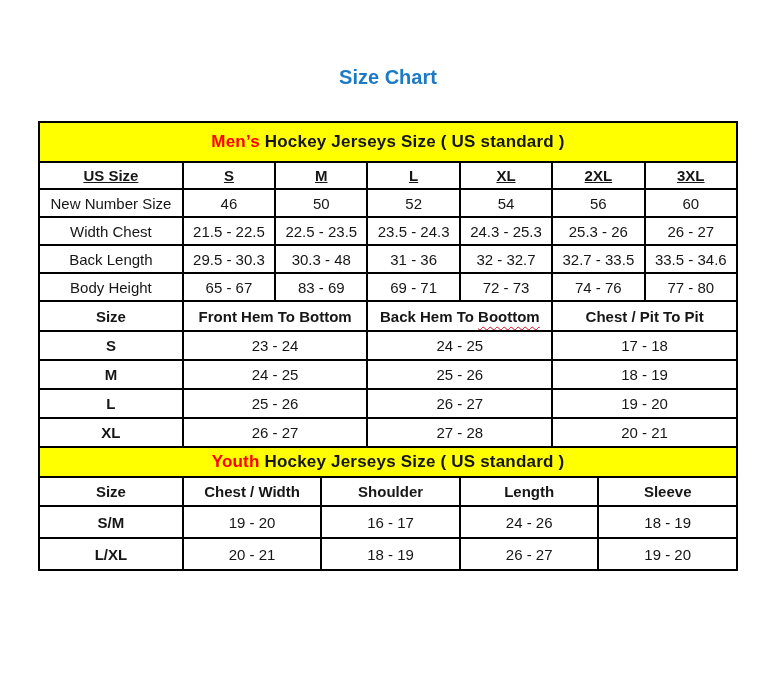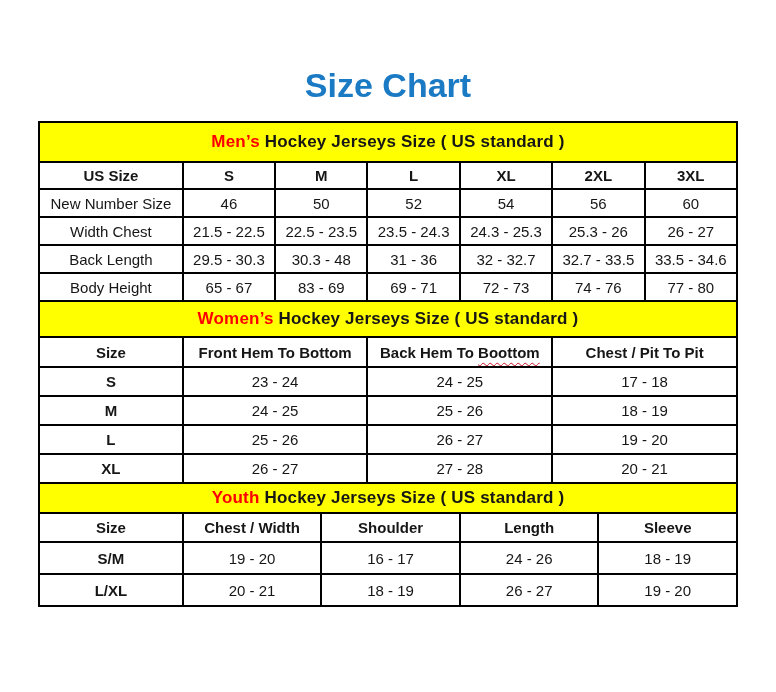--- a/index.html
+++ b/index.html
@@ -15,21 +15,21 @@
     color: #161616;
     overflow: hidden;
   }
   .page-title {
     position: absolute;
     top: 66px;
     left: 0;
     width: 776px;
     margin: 0;
     text-align: center;
-    font-size: 34px;
+    font-size: 20px;
     font-weight: 700;
     color: #1B7AC4;
   }
   .tables {
     position: absolute;
     left: 38px;
     top: 121px;
     width: 700px;
   }
   table {
@@ -60,21 +60,21 @@
   .strong { font-weight: 700; }
   .wavy {
     text-decoration-line: underline;
     text-decoration-style: wavy;
     text-decoration-color: #CE1126;
     text-decoration-thickness: 1px;
     text-underline-offset: 4px;
   }
   
   .men   td.band-cell { height: 38px; }
-  .men   th           { height: 25px; }
+  .men   th           { height: 25px; text-decoration: underline; }
   .men   td.data      { height: 26px; }
   .women td.band-cell { height: 34px; }
   .women th           { height: 28px; }
   .women td.data      { height: 27px; }
   .youth td.band-cell { height: 28px; }
   .youth th           { height: 27px; }
   .youth td.data      { height: 30px; text-align: center; }
 </style>
 </head>
 <body>
@@ -150,25 +150,20 @@
 
     <table class="women">
       <colgroup>
         <col style="width:20.6%">
           <col style="width:26.46%">
           <col style="width:26.47%">
           <col style="width:26.47%">
       </colgroup>
       <tbody>
         <tr>
-          <td class="band-cell" colspan="4">
-            <span class="red-word">Women’s</span><span> Hockey Jerseys Size ( US standard )</span>
-          </td>
-        </tr>
-        <tr>
           <th>Size</th>
           <th>Front Hem To Bottom</th>
           <th><span>Back Hem To </span><span class="wavy">Boottom</span></th>
           <th>Chest / Pit To Pit</th>
         </tr>
         <tr>
           <td class="data strong">S</td>
           <td class="data">23 - 24</td>
           <td class="data">24 - 25</td>
           <td class="data">17 - 18</td>

